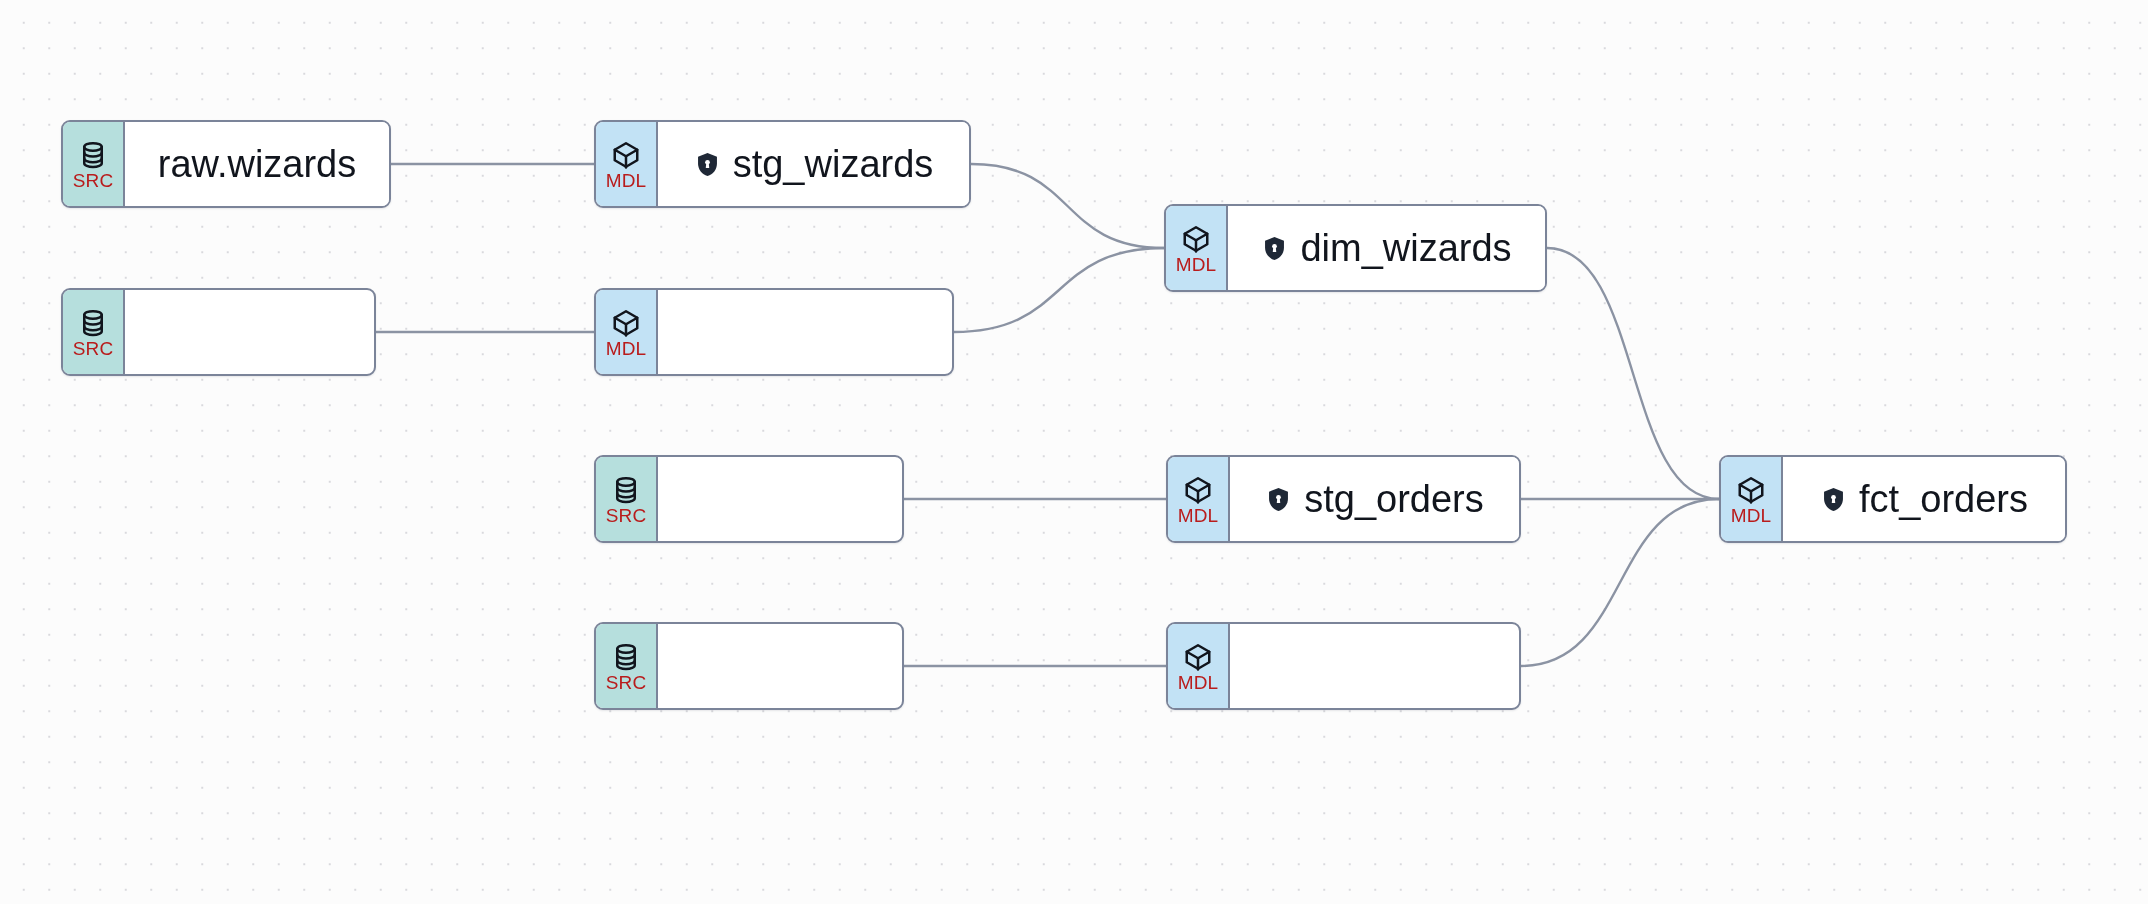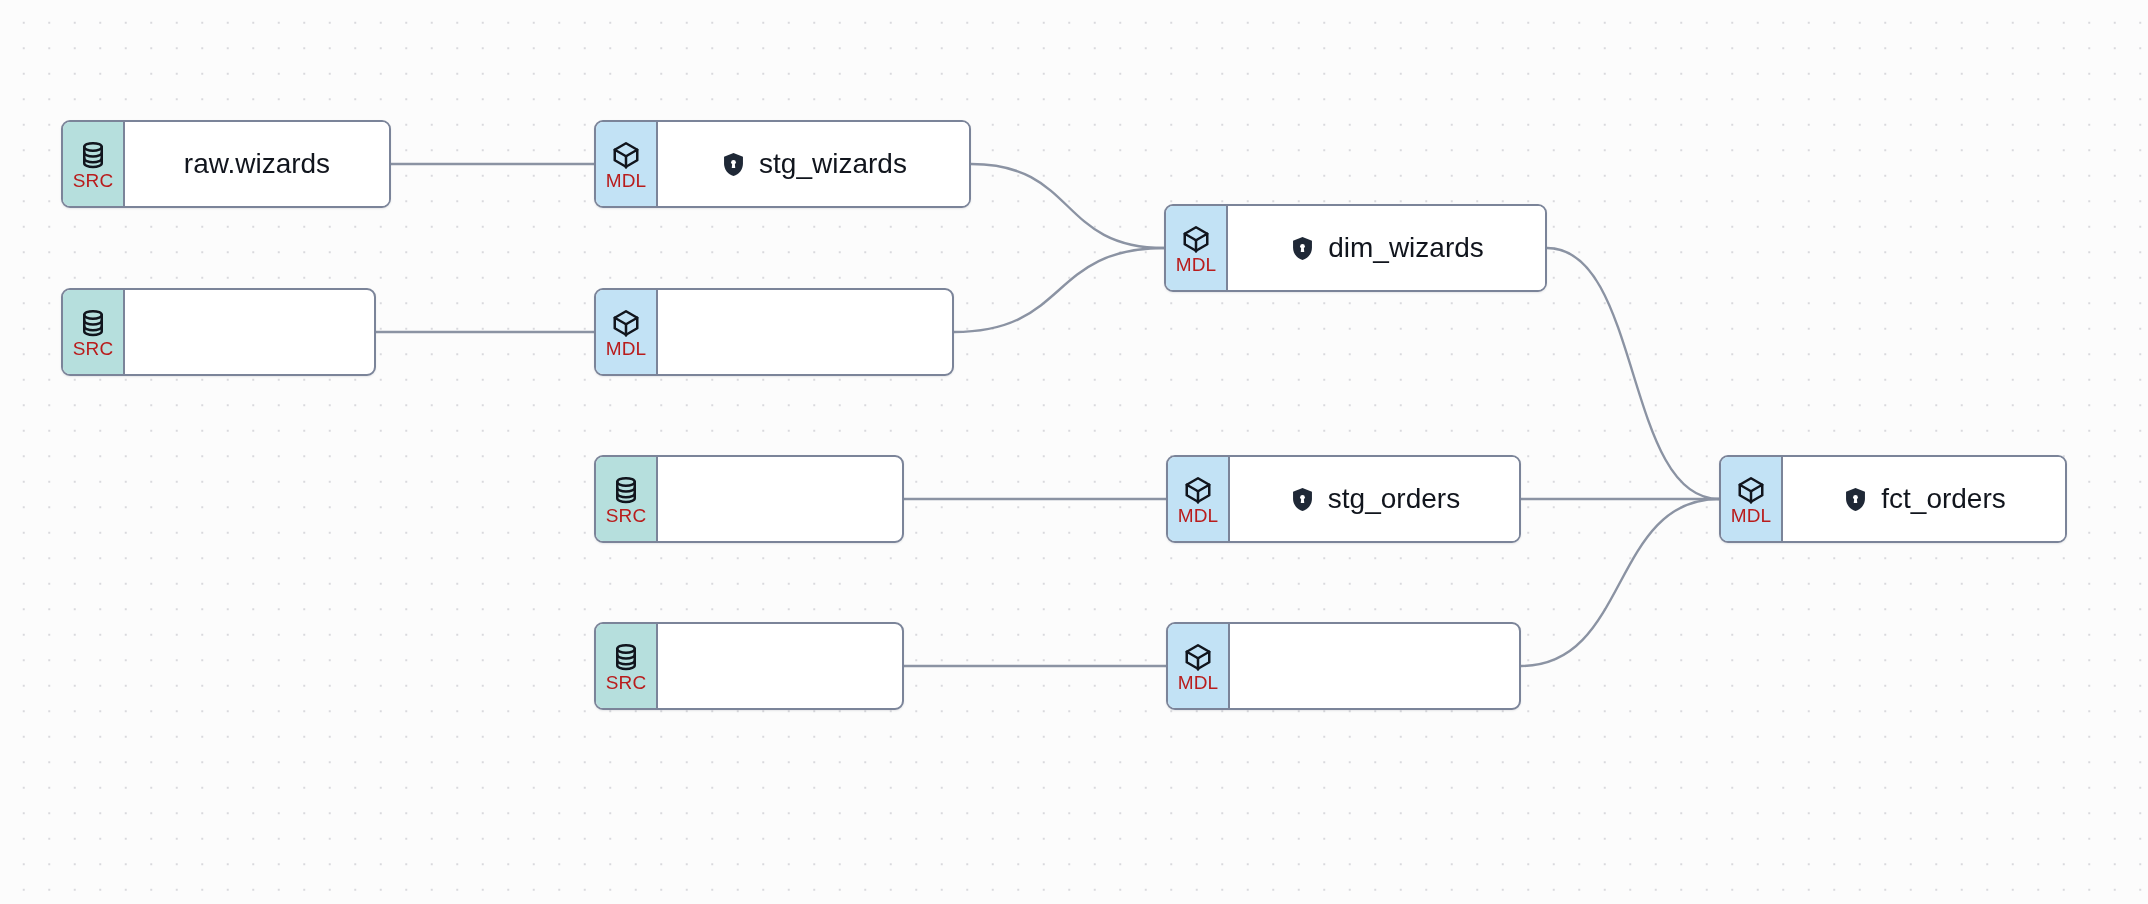--- a/index.html
+++ b/index.html
@@ -73,21 +73,21 @@
   .node-body {
     flex: 1 1 auto;
     display: flex;
     align-items: center;
     justify-content: center;
     gap: 12px;
     padding: 0 20px;
     background: #ffffff;
   }
   .node-name {
-    font-size: 28px;
+    font-size: 38px;
     line-height: 34px;
     color: #11151d;
     white-space: nowrap;
     font-family: "Liberation Sans", sans-serif;
   }
   .shield-icon {
     display: block;
     line-height: 0;
     flex: 0 0 auto;
   }

